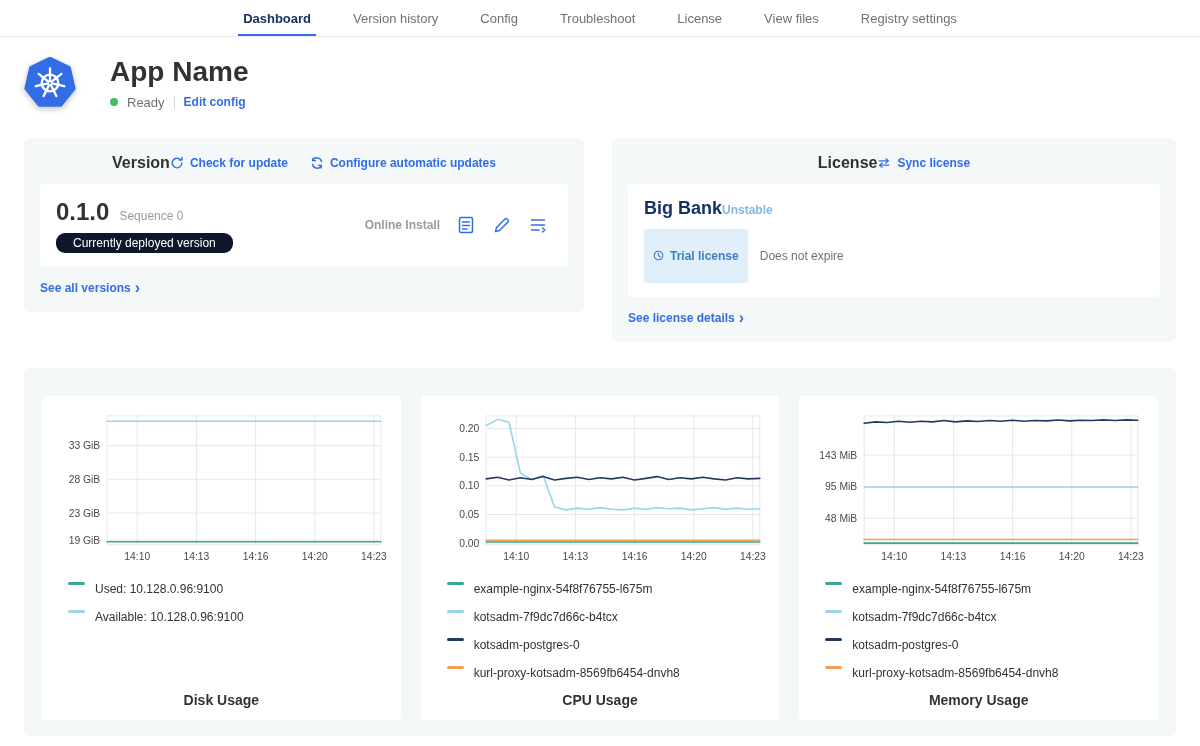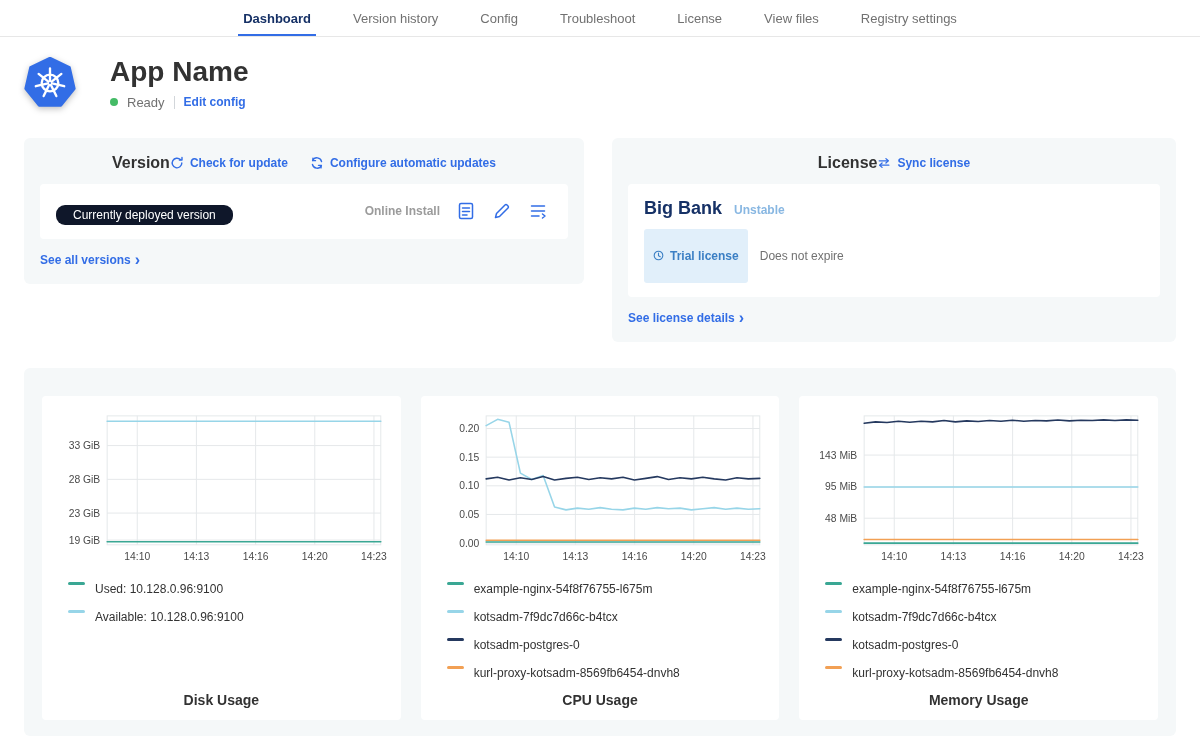--- a/index.html
+++ b/index.html
@@ -45,21 +45,21 @@
   .v-seq { font-size:12px; color:#9b9b9b; }
   .badge-green { display:inline-block; margin-top:7px; background:#0f172a; color:#fff;
     font-size:12px; padding:3px 17px; border-radius:9px; }
   .v-deployed { margin-top:9px; font-size:12px; color:#717171; }
   .v-mid { font-size:12px; color:#9b9b9b; font-weight:bold; padding:0 16px; }
   .v-icons { display:flex; gap:16px; align-items:center; margin-left:auto; padding-right:4px; }
   .v-icons svg { width:20px; height:20px; color:#326de6; cursor:pointer; }
   .see-row { margin-top:14px; display:inline-flex; align-items:center; gap:4px; }
   .chev { color:#326de6; font-weight:bold; font-size:16px; line-height:12px; }
 
-  .lic-name-row { display:flex; align-items:baseline; gap:12px; }
+  .lic-name-row { display:flex; align-items:baseline; }
   .lic-name { font-size:18px; font-weight:bold; color:#163166; }
   .lic-channel { font-size:12px; font-weight:bold; color:#88b7e2; }
   .lic-meta-row { display:flex; align-items:center; gap:12px; margin-top:10px; }
   .badge-trial { display:inline-flex; align-items:center; gap:6px; background:#e1effa;
     color:#3b7fc4; font-size:12px; font-weight:bold; padding:20px 9px; border-radius:3px; }
   .lic-expiry { font-size:12px; color:#717171; }
 
   
   .monitoring { margin:26px 24px 0 24px; background:#f5f8f9; border-radius:6px;
     padding:16px 18px 16px 18px; }
@@ -133,20 +133,24 @@
             <path d="M3.4 2.4v2.9h2.9" fill="none" stroke="currentColor" stroke-width="1.6" stroke-linejoin="round" stroke-linecap="round"></path>
             <path d="M12.6 13.6v-2.9H9.7" fill="none" stroke="currentColor" stroke-width="1.6" stroke-linejoin="round" stroke-linecap="round"></path>
           </svg>
           <span>Configure automatic updates</span>
         </span>
       </div>
     </div>
 
     <div class="inner-card version-inner">
       <div class="v-left">
+        <div class="v-num-row">
+          <span class="v-num">0.1.0</span>
+          <span class="v-seq">Sequence 0</span>
+        </div>
         <span class="badge-green">Currently deployed version</span>
       </div>
       <div class="v-mid">Online Install</div>
       <div class="v-icons">
         <svg viewBox="0 0 20 20">
           <rect x="3.5" y="2.5" width="13" height="15" rx="1.5" fill="none" stroke="currentColor" stroke-width="1.5"></rect>
           <path d="M6.5 7h7M6.5 10.5h7M6.5 14h4.5" fill="none" stroke="currentColor" stroke-width="1.5" stroke-linecap="round"></path>
         </svg>
         <svg viewBox="0 0 20 20">
           <path d="M3.5 16.5l1-4 8.5-8.5a1.4 1.4 0 0 1 2 0l1 1a1.4 1.4 0 0 1 0 2L7.5 15.5l-4 1z" fill="none" stroke="currentColor" stroke-width="1.5" stroke-linejoin="round"></path>

